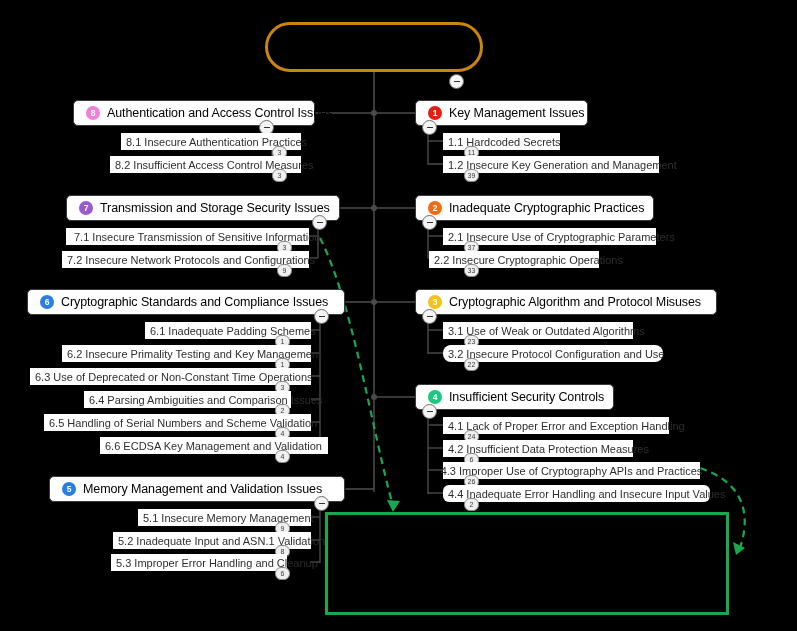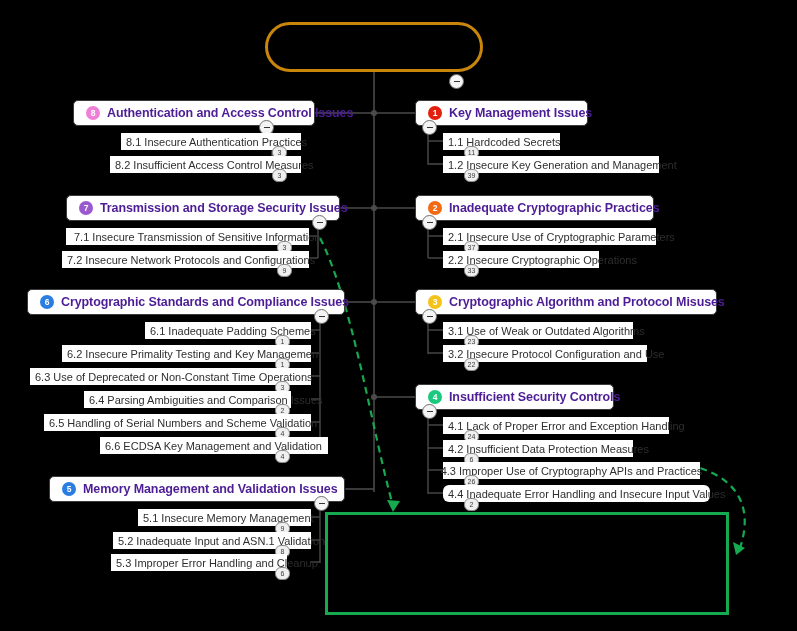--- a/index.html
+++ b/index.html
@@ -23,21 +23,21 @@
   
   .branch{
     position:absolute;height:26px;box-sizing:border-box;
     background:#ffffff;border:1px solid #3a3a3a;border-radius:5px;
     display:flex;align-items:center;gap:7px;
     padding:0 12px;
     box-shadow:1px 1px 0 rgba(0,0,0,.35);
     white-space:nowrap;
   }
   .branch .btitle{
-    font-size:12.5px;font-weight:bold;color:#4c1d95;letter-spacing:-.1px;
+    font-size:12.5px;font-weight:normal;color:#000000;letter-spacing:-.1px;
   }
   .badge{
     width:14px;height:14px;border-radius:50%;
     display:inline-flex;align-items:center;justify-content:center;
     color:#fff;font-size:8.5px;font-weight:bold;line-height:1;
     flex:0 0 auto;
   }
 
   
   .leaf{
@@ -224,21 +224,21 @@
     <span class="badge" style="background:#f26a12">2</span>
     <span class="btitle">Inadequate Cryptographic Practices</span>
   </div>
   <div class="collapse" style="left:422px;top:215px;">
       <i></i>
     </div>
   <div class="leaf" style="left:443px;top:228px;width:213px;">
     <span>2.1 Insecure Use of Cryptographic Parameters</span>
   </div>
   <div class="count" style="left:464px;top:241px;">37</div>
-  <div class="leaf" style="left:443px;top:251px;width:156px;">
+  <div class="leaf" style="left:429px;top:251px;width:170px;">
     <span>2.2 Insecure Cryptographic Operations</span>
   </div>
   <div class="count" style="left:464px;top:264px;">33</div>
 
   <div class="branch" style="left:27px;top:289px;width:318px;">
     <span class="badge" style="background:#2a7de1">6</span>
     <span class="btitle">Cryptographic Standards and Compliance Issues</span>
   </div>
   <div class="collapse" style="left:314px;top:309px;">
       <i></i>
@@ -278,21 +278,21 @@
     <span class="badge" style="background:#f5c21a">3</span>
     <span class="btitle">Cryptographic Algorithm and Protocol Misuses</span>
   </div>
   <div class="collapse" style="left:422px;top:309px;">
       <i></i>
     </div>
   <div class="leaf" style="left:443px;top:322px;width:190px;">
     <span>3.1 Use of Weak or Outdated Algorithms</span>
   </div>
   <div class="count" style="left:464px;top:335px;">23</div>
-  <div class="leaf" style="left:443px;top:345px;width:204px;">
+  <div class="leaf" style="left:443px;top:345px;width:220px;border-radius:8px;">
     <span>3.2 Insecure Protocol Configuration and Use</span>
   </div>
   <div class="count" style="left:464px;top:358px;">22</div>
 
   <div class="branch" style="left:415px;top:384px;width:199px;">
     <span class="badge" style="background:#19c97e">4</span>
     <span class="btitle">Insufficient Security Controls</span>
   </div>
   <div class="collapse" style="left:422px;top:404px;">
       <i></i>

